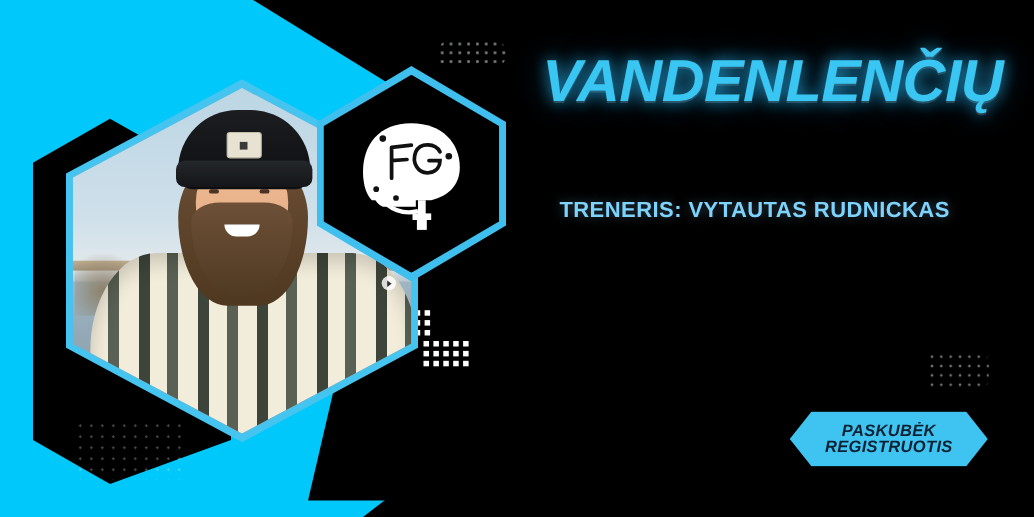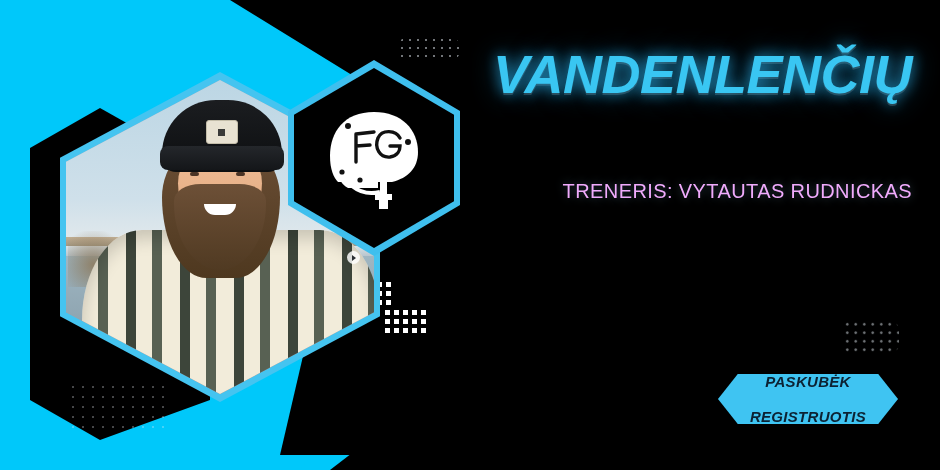--- a/index.html
+++ b/index.html
@@ -237,41 +237,41 @@
     text-shadow:
       0 0 14px rgba(40,170,225,.85),
       0 0 28px rgba(30,140,200,.55),
       0 2px 0 rgba(255,255,255,.18);
     white-space: nowrap;
   }
   #subtitle {
     position: absolute;
     left: 460px; top: 180px;
     width: 452px;
-    text-align: right;
+    text-align: center;
     font-size: 20px;
-    font-weight: normal;
+    font-weight: bold;
     letter-spacing: .4px;
-    color: #f0abfc;
+    color: #7dd3fc;
     text-shadow: 0 0 10px rgba(120,170,200,.45);
     white-space: nowrap;
   }
 
   
   #cta-badge {
     position: absolute;
     left: 718px; top: 374px;
     width: 180px; height: 50px;
     background: #3fc4f2;
     clip-path: polygon(11% 0%, 89% 0%, 100% 50%, 89% 100%, 11% 100%, 0% 50%);
     box-shadow: 0 0 18px rgba(60,190,240,.5);
     display: flex;
     flex-direction: column;
     align-items: center;
-    justify-content: space-between;
+    justify-content: center;
     line-height: 15px;
   }
   #cta-badge span {
     display: block;
     font-weight: bold;
     font-style: italic;
     font-size: 15px;
     letter-spacing: .3px;
     color: #0c2233;
     white-space: nowrap;

